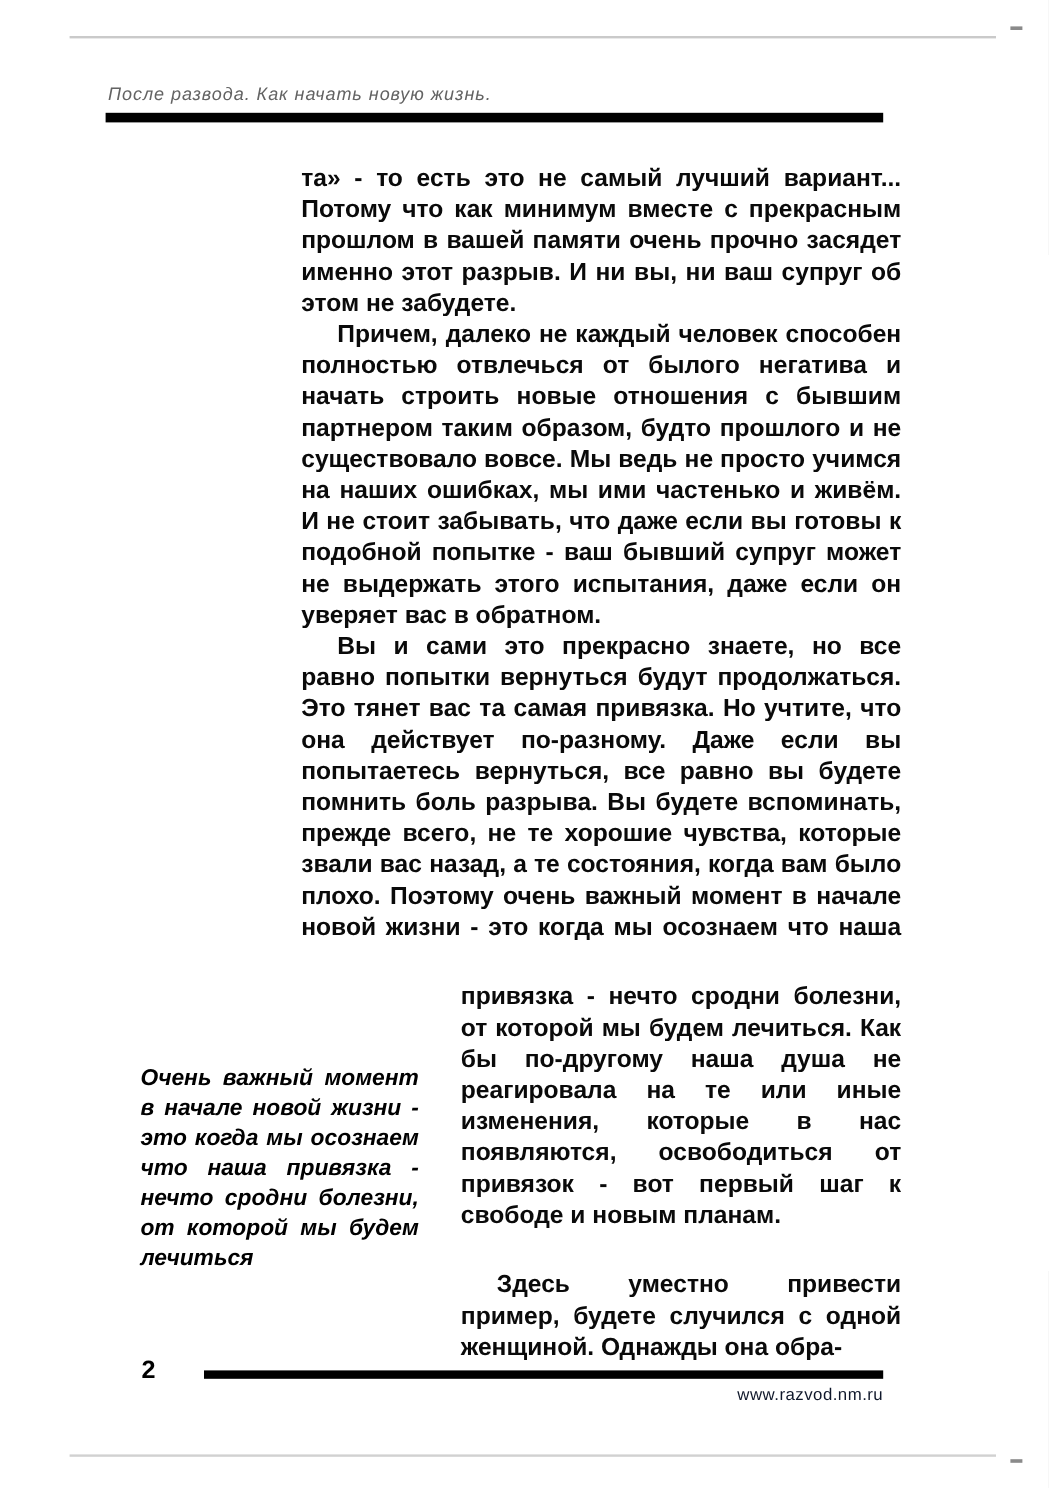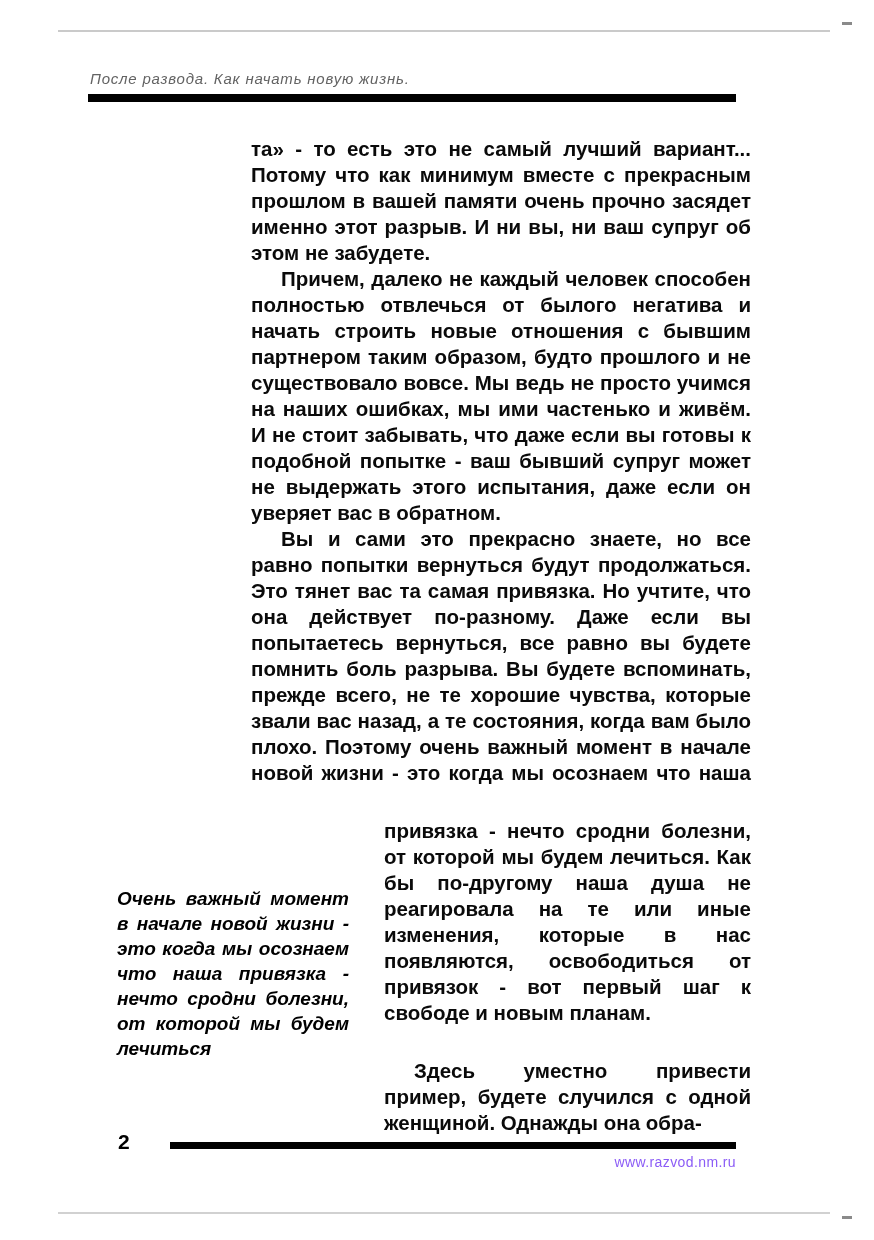--- a/index.html
+++ b/index.html
@@ -82,21 +82,21 @@
     width: 566px; height: 7px;
     background: #000000;
   }
   .website {
     position: absolute;
     left: 170px; top: 1154px;
     width: 566px;
     text-align: right;
     font-size: 14px;
     letter-spacing: 0.4px;
-    color: #8b5cf6;
+    color: #0f172a;
   }
 </style>
 </head>
 <body>
 
 <div class="page">
 
   <div class="artifact artifact-top"></div>
   <div class="artifact artifact-bottom"></div>
   <div class="artifact-corner-tr"></div>

